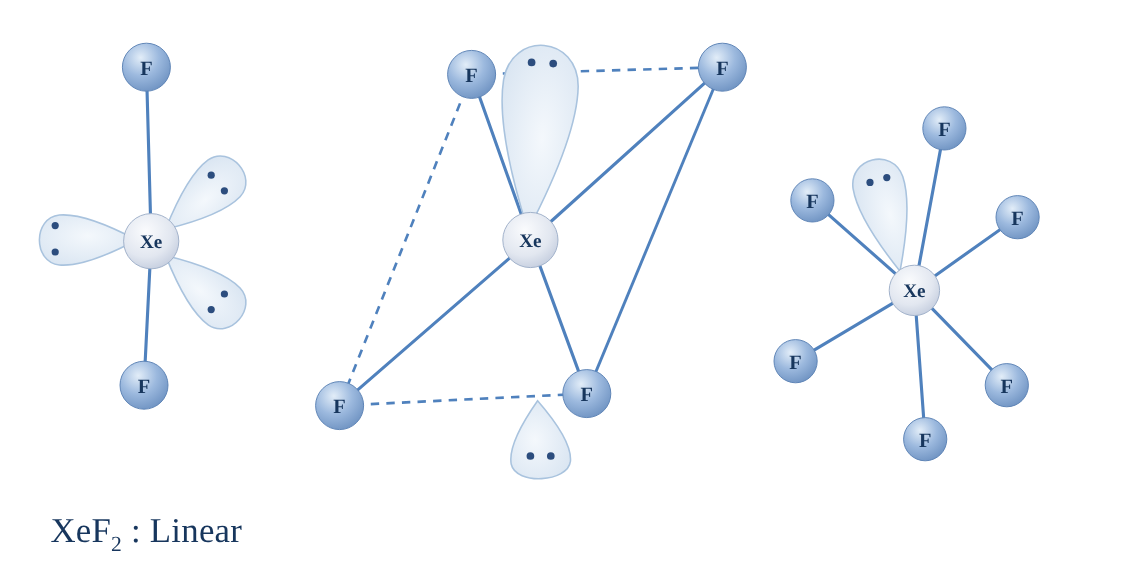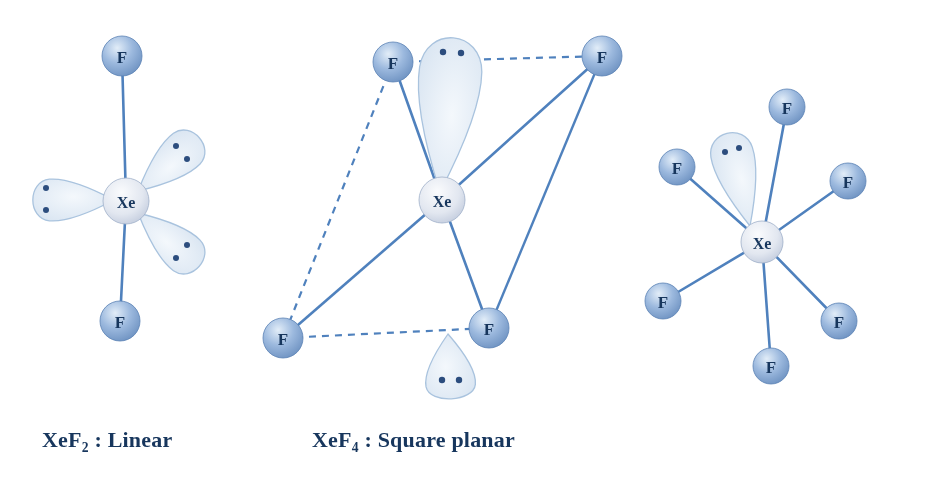--- a/index.html
+++ b/index.html
@@ -1,19 +1,19 @@
 <!DOCTYPE html>
 <html><head>
 <meta charset="utf-8">
 <style>
   html,body{margin:0;padding:0;background:#ffffff;}
   .stage{position:relative;width:940px;height:489px;background:#ffffff;overflow:hidden;
          font-family:"Liberation Serif",serif;}
   .stage svg{position:absolute;left:0;top:0;}
-  .caption{position:absolute;top:427px;font-weight:bold;font-size:22px;color:#17365d;
+  .caption{position:absolute;top:427px;font-weight:normal;font-size:29px;color:#17365d;
            white-space:nowrap;letter-spacing:0.2px;}
   .caption sub{font-size:0.62em;}
   .bond{stroke:#4f81bd;stroke-width:2.6;stroke-linecap:round;}
   .edge-dashed{stroke:#4f81bd;stroke-width:2.2;stroke-dasharray:7 6;fill:none;}
   .edge-solid{stroke:#4f81bd;stroke-width:2.4;}
   .atomF{fill:url(#gF);stroke:#5c83b5;stroke-width:0.8;}
   .atomXe{fill:url(#gXe);stroke:#9fb0c9;stroke-width:0.8;}
   .atomLabel{font-family:"Liberation Serif",serif;font-weight:bold;fill:#17365d;
              text-anchor:middle;dominant-baseline:central;}
   .fl{font-size:17px;}
@@ -123,17 +123,14 @@
       <circle class="atomF" cx="771" cy="366" r="18"></circle>
       <text class="atomLabel fl" x="771" y="367">F</text>
       <circle class="atomXe" cx="762" cy="242" r="21"></circle>
       <text class="atomLabel xel" x="762" y="243">Xe</text>
     </g>
   </svg>
 
   <div class="caption" style="left:42px">
     <span>XeF</span><sub>2</sub><span> : Linear</span>
   </div>
-  <div class="caption" style="left:312px">
-    <span>XeF</span><sub>4</sub><span> : Square planar</span>
-  </div>
 
 </div>
 
 </body></html>

